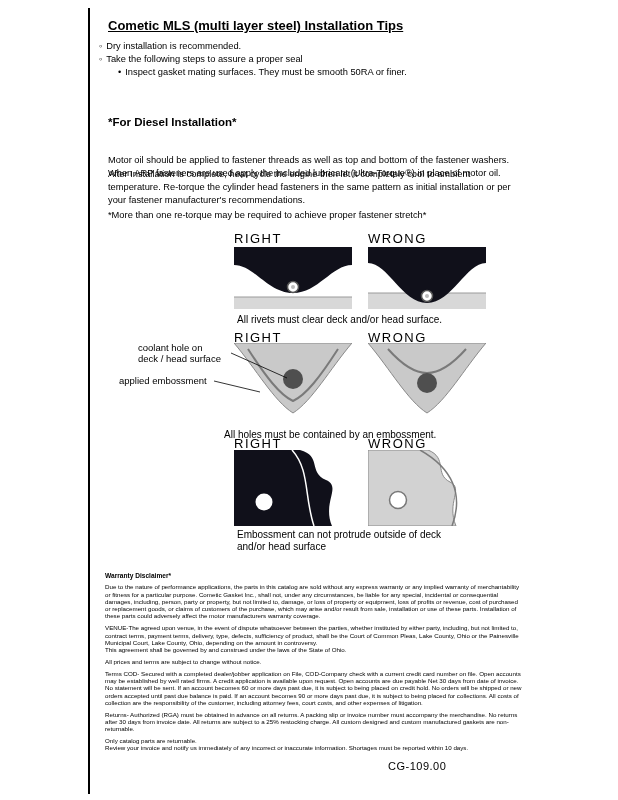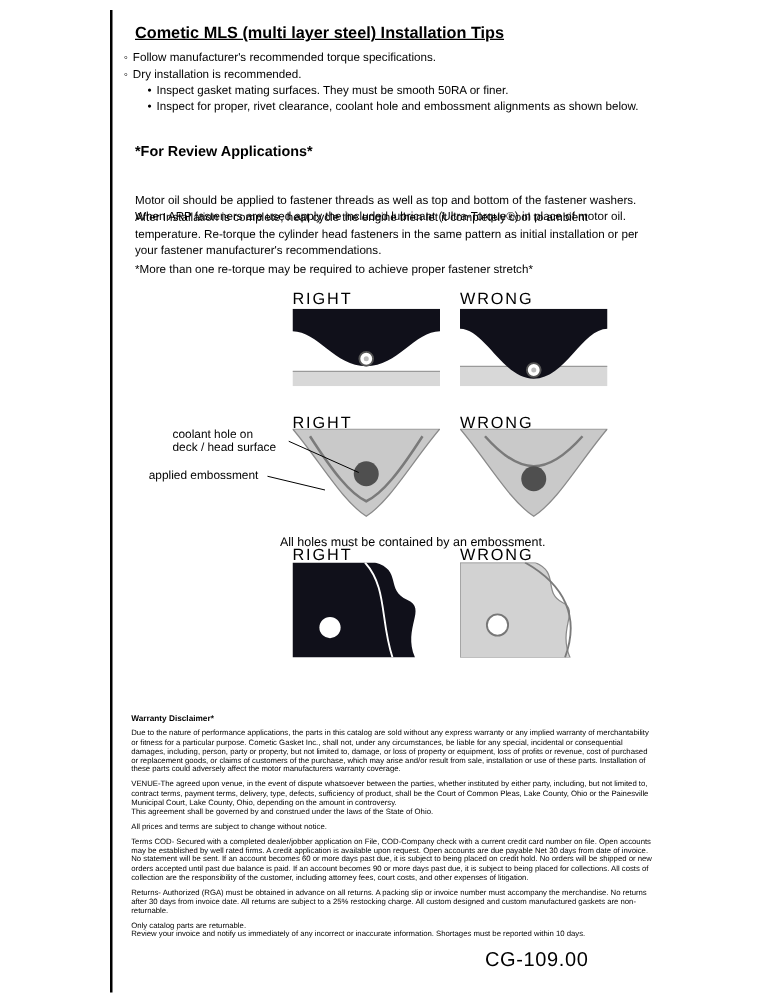--- a/index.html
+++ b/index.html
@@ -26,47 +26,44 @@
   .fig-label { width:118px; font-size:13px; letter-spacing:1.5px; }
   .caption { font-size:10px; line-height:12px; }
   .callout { font-size:9.5px; line-height:11px; }
   .overlay { pointer-events:none; }
 
   .disclaimer { left:105px; top:572px; width:418px; font-size:6.2px; line-height:7.3px; }
   .disclaimer p { margin-bottom:4.5px; }
   .disclaimer p.nogap { margin-bottom:0; }
   .d-head { font-weight:bold; font-size:6.6px; margin-bottom:4px; }
 
-  .footer { left:388px; top:760px; font-size:16px; letter-spacing:0.5px; }
+  .footer { left:388px; top:760px; font-size:11px; letter-spacing:0.5px; }
 </style>
 </head>
 <body>
 
 <div class="page">
 
   <div class="abs left-rule"></div>
 
   <div class="abs title">Cometic MLS (multi layer steel) Installation Tips</div>
 
   <div class="abs bullets">
     <div class="bullet lvl1">
-        <span>Follow manufacturer's recommended torque specifications.</span>
+        <span>Dry installation is recommended.</span>
       </div>
     <div class="bullet lvl1">
-        <span>Dry installation is recommended.</span>
+        <span>Take the following steps to assure a proper seal</span>
       </div>
     <div class="bullet lvl2">
         <span>Inspect gasket mating surfaces.  They must be smooth 50RA or finer.</span>
       </div>
-    <div class="bullet lvl2">
-        <span>Inspect for proper, rivet clearance, coolant hole and embossment alignments as shown below.</span>
-      </div>
   </div>
 
-  <div class="abs diesel-heading">*For Review Applications*</div>
+  <div class="abs diesel-heading">*For Diesel Installation*</div>
   <div class="abs para p1">Motor oil should be applied to fastener threads as well as top and bottom of the fastener washers. When ARP fasteners are used apply the included lubricant (Ultra-Torque®) in place of motor oil.</div>
   <div class="abs para p2">After Installation is complete, heat cycle the engine then let it completely cool to ambient temperature. Re-torque the cylinder head fasteners in the same pattern as initial installation or per your fastener manufacturer's recommendations.</div>
   <div class="abs note">*More than one re-torque may be required to achieve proper fastener stretch*</div>
 
   <div class="abs fig-label" style="left:234px; top:231px;">RIGHT</div>
   <div class="abs fig-label" style="left:368px; top:231px;">WRONG</div>
 
   <svg class="abs" style="left:234px; top:247px;" width="118" height="62" viewBox="0 0 118 62">
     <rect x="0" y="50" width="118" height="12" fill="#d8d8d8"></rect>
     <line x1="0" y1="50" x2="118" y2="50" stroke="#9a9a9a" stroke-width="1"></line>
@@ -76,20 +73,21 @@
   </svg>
 
   <svg class="abs" style="left:368px; top:247px;" width="118" height="62" viewBox="0 0 118 62">
     <rect x="0" y="46" width="118" height="16" fill="#d8d8d8"></rect>
     <line x1="0" y1="46" x2="118" y2="46" stroke="#9a9a9a" stroke-width="1"></line>
     <path d="M0,0 H118 V16 C98,16 84,56 59,56 C34,56 20,16 0,16 Z" fill="#10101a"></path>
     <circle cx="59" cy="49" r="5.5" fill="#ffffff" stroke="#555" stroke-width="1.5"></circle>
     <circle cx="59" cy="49" r="2" fill="#bbbbbb"></circle>
   </svg>
 
+  <div class="abs caption" style="left:237px; top:314px;">All rivets must clear deck and/or head surface.</div>
 
   <div class="abs fig-label" style="left:234px; top:330px;">RIGHT</div>
   <div class="abs fig-label" style="left:368px; top:330px;">WRONG</div>
 
   <div class="abs callout" style="left:138px; top:342px;">
     <div>coolant hole on</div>
     <div>deck / head surface</div>
   </div>
   <div class="abs callout" style="left:119px; top:375px;">applied embossment</div>
 
@@ -120,20 +118,21 @@
     <circle cx="30" cy="52" r="8.5" fill="#ffffff"></circle>
     <path d="M58,0 C76,20 70,46 80,76" fill="none" stroke="#ffffff" stroke-width="1.5"></path>
   </svg>
 
   <svg class="abs" style="left:368px; top:450px;" width="118" height="76" viewBox="0 0 118 76">
     <path d="M0,0 H60 C80,8 66,24 82,32 C96,39 78,52 88,76 H0 Z" fill="#d2d2d2" stroke="#8a8a8a" stroke-width="1"></path>
     <circle cx="30" cy="50" r="8.5" fill="#ffffff" stroke="#777" stroke-width="1.5"></circle>
     <path d="M52,0 C84,18 96,44 84,76" fill="none" stroke="#7a7a7a" stroke-width="1.5"></path>
   </svg>
 
+  <div class="abs caption" style="left:237px; top:529px; width:215px;">Embossment can not protrude outside of deck and/or head surface</div>
 
   <div class="abs disclaimer">
     <div class="d-head">Warranty Disclaimer*</div>
     <p>Due to the nature of performance applications, the parts in this catalog are sold without any express warranty or any implied warranty of merchantability or fitness for a particular purpose.  Cometic Gasket Inc., shall not, under any circumstances, be liable for any special, incidental or consequential damages, including, person, party or property, but not limited to, damage, or loss of property or equipment, loss of profits or revenue, cost of purchased or replacement goods, or claims of customers of the purchase, which may arise and/or result from sale, installation or use of these parts.  Installation of these parts could adversely affect the motor manufacturers warranty coverage.</p>
     <p class="nogap">VENUE-The agreed upon venue, in the event of dispute whatsoever between the parties, whether instituted by either party, including, but not limited to, contract terms, payment terms, delivery, type, defects, sufficiency of product, shall be the Court of Common Pleas, Lake County, Ohio or the Painesville Municipal Court, Lake County, Ohio, depending on the amount in controversy.</p>
     <p>This agreement shall be governed by and construed under the laws of the State of Ohio.</p>
     <p>All prices and terms are subject to change without notice.</p>
     <p>Terms COD- Secured with a completed dealer/jobber application on File, COD-Company check with a current credit card number on file.  Open accounts may be established by well rated firms.  A credit application is available upon request.  Open accounts are due payable Net 30 days from date of invoice.  No statement will be sent.  If an account becomes 60 or more days past due, it is subject to being placed on credit hold.  No orders will be shipped or new orders accepted until past due balance is paid.  If an account becomes 90 or more days past due, it is subject to being placed for collections.  All costs of collection are the responsibility of the customer, including attorney fees, court costs, and other expenses of litigation.</p>
     <p>Returns- Authorized (RGA) must be obtained in advance on all returns.  A packing slip or invoice number must accompany the merchandise.  No returns after 30 days from invoice date.  All returns are subject to a 25% restocking charge.  All custom designed and custom manufactured gaskets are non-returnable.</p>
     <p class="nogap">Only catalog parts are returnable.</p>

